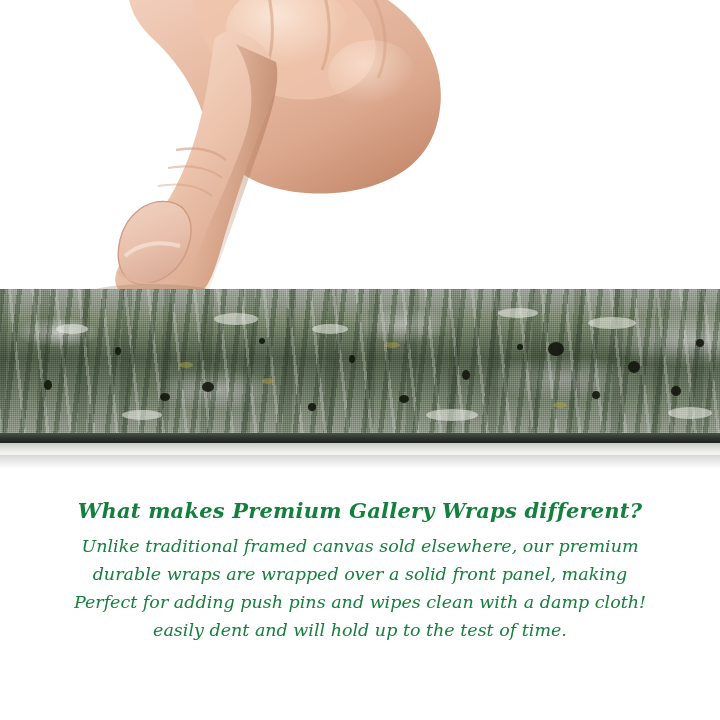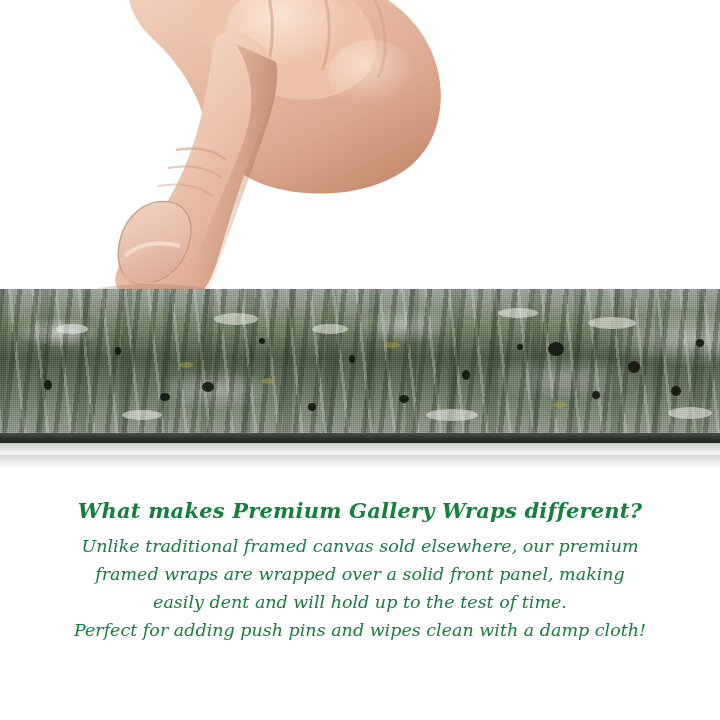--- a/index.html
+++ b/index.html
@@ -236,18 +236,18 @@
       </svg>
     </div>
     <div class="canvas-edge-dark"></div>
     <div class="canvas-edge-light"></div>
   </div>
   <div class="band-shadow"></div>
 
   <div class="caption">
     <div class="caption-heading">What makes Premium Gallery Wraps different?</div>
     <div class="caption-line">Unlike traditional framed canvas sold elsewhere, our premium</div>
-    <div class="caption-line">framed wraps are wrapped over a solid front panel, making</div>
+    <div class="caption-line">durable wraps are wrapped over a solid front panel, making</div>
+    <div class="caption-line">Perfect for adding push pins and wipes clean with a damp cloth!</div>
     <div class="caption-line">easily dent and will hold up to the test of time.</div>
-    <div class="caption-line">Perfect for adding push pins and wipes clean with a damp cloth!</div>
   </div>
 
 </div>
 
 </body></html>

